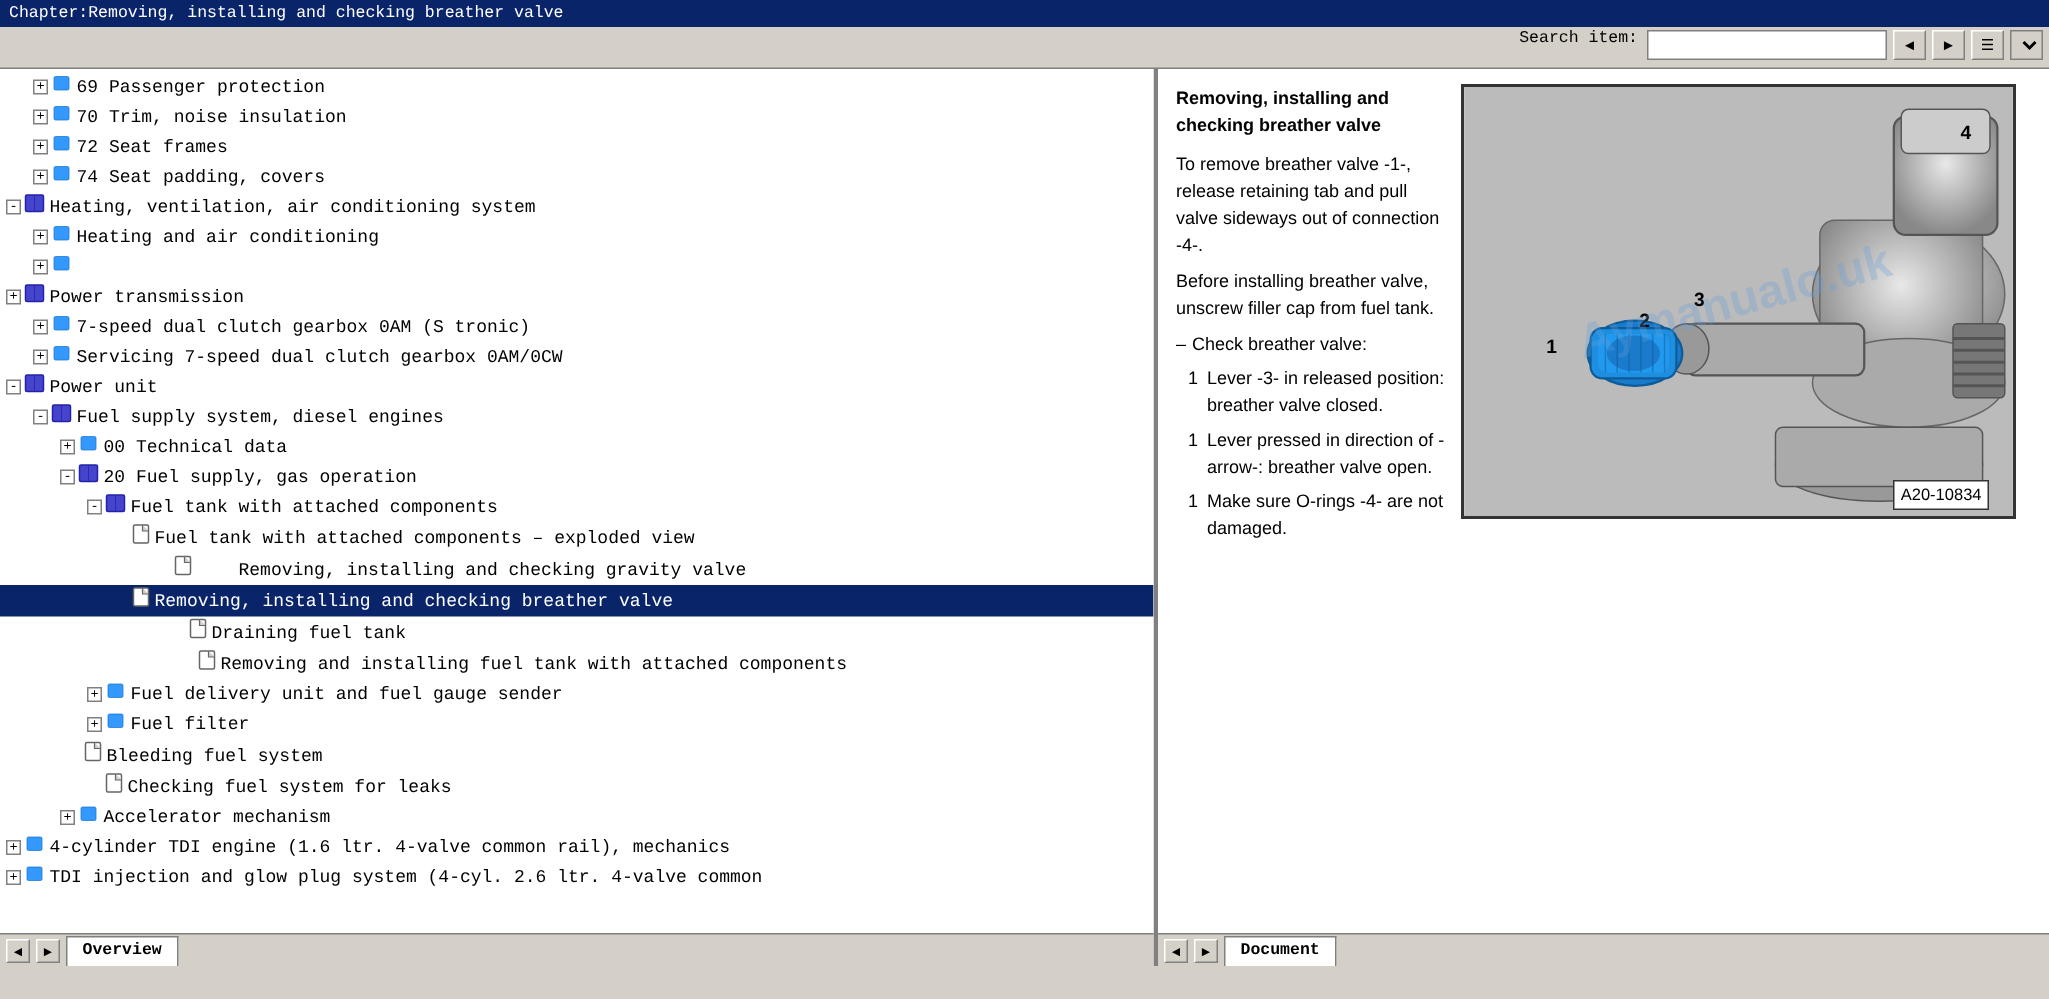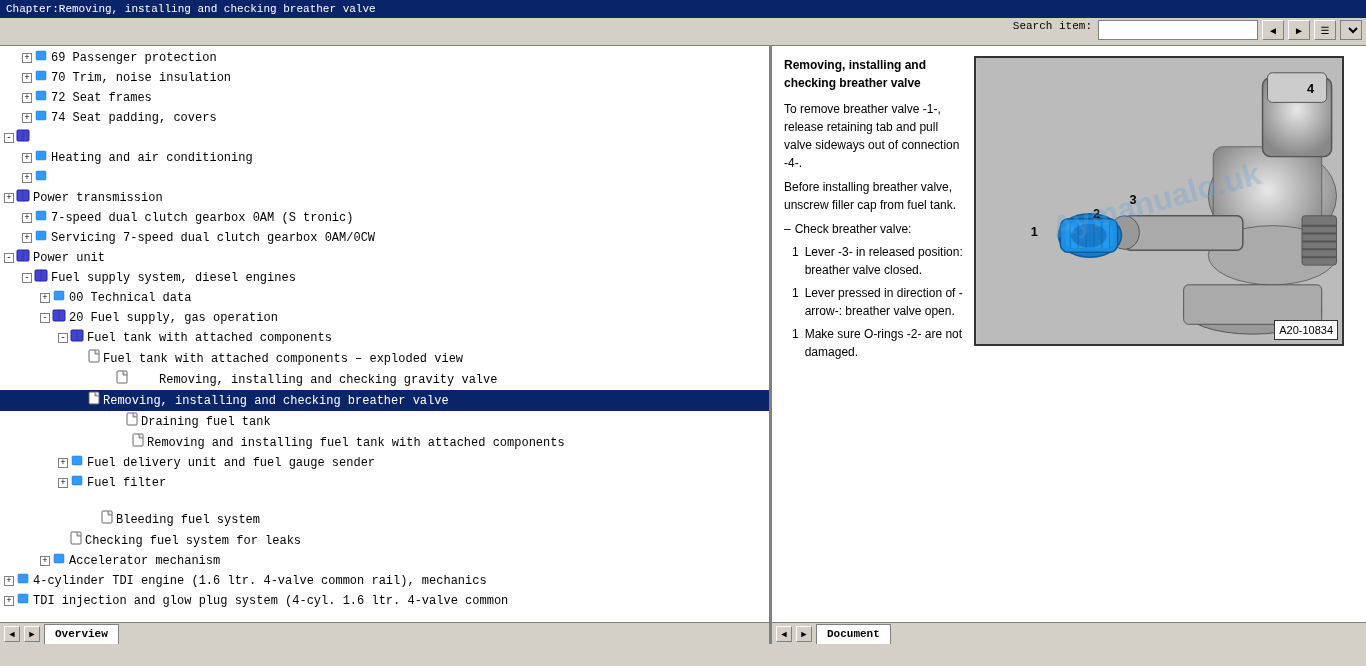--- a/index.html
+++ b/index.html
@@ -191,21 +191,21 @@
       background: #c8c8c8;
       width: 370px;
       height: 290px;
       position: relative;
       overflow: hidden;
     }
 
     .doc-image-label {
       position: absolute;
       bottom: 4px;
-      right: 4px;
+      right: 16px;
       background: white;
       border: 1px solid #333;
       padding: 1px 4px;
       font-size: 11px;
     }
 
     
     #right-statusbar {
       height: 22px;
       background: #d4d0c8;
@@ -286,20 +286,21 @@
       <rect x="2" y="2" width="10" height="9" rx="1" fill="#3399ff" stroke="#1a77cc" stroke-width="0.5"></rect>
     </svg></span>
           <span>74 Seat padding, covers</span>
         </div>
         <div class="tree-item" style="padding-left: 4px;">
           <span class="tree-expander">-</span>
           <span style="margin-right: 3px;"><svg width="14" height="13" viewBox="0 0 14 13">
       <rect x="1" y="1" width="12" height="11" rx="1" fill="#4444cc" stroke="#2222aa" stroke-width="1"></rect>
       <line x1="7" y1="1" x2="7" y2="12" stroke="#2222aa" stroke-width="0.5"></line>
     </svg></span>
+          <span>Heating, ventilation, air conditioning system</span>
         </div>
         <div class="tree-item" style="padding-left: 22px;">
           <span class="tree-expander">+</span>
           <span style="margin-right: 3px;"><svg width="14" height="13" viewBox="0 0 14 13">
       <rect x="2" y="2" width="10" height="9" rx="1" fill="#3399ff" stroke="#1a77cc" stroke-width="0.5"></rect>
     </svg></span>
           <span>Heating and air conditioning</span>
         </div>
         <div class="tree-item" style="padding-left: 22px;">
           <span class="tree-expander">+</span>
@@ -415,21 +416,21 @@
     </svg></span>
           <span>Fuel delivery unit and fuel gauge sender</span>
         </div>
         <div class="tree-item" style="padding-left: 58px;">
           <span class="tree-expander">+</span>
           <span style="margin-right: 3px;"><svg width="14" height="13" viewBox="0 0 14 13">
       <rect x="2" y="2" width="10" height="9" rx="1" fill="#3399ff" stroke="#1a77cc" stroke-width="0.5"></rect>
     </svg></span>
           <span>Fuel filter</span>
         </div>
-        <div class="tree-item" style="padding-left: 89px; margin-top: 16px;">
+        <div class="tree-item" style="padding-left: 44px;">
           <span style="display: inline-block; width: 12px;"></span>
           <span style="margin-right: 3px;"><svg width="12" height="14" viewBox="0 0 12 14">
       <rect x="1" y="1" width="10" height="12" rx="1" fill="white" stroke="#666" stroke-width="1"></rect>
       <polyline points="7,1 7,5 11,5" fill="#d4d0c8" stroke="#666" stroke-width="0.8"></polyline>
     </svg></span>
           <span>Bleeding fuel system</span>
         </div>
         <div class="tree-item" style="padding-left: 58px;">
           <span style="display: inline-block; width: 12px;"></span>
           <span style="margin-right: 3px;"><svg width="12" height="14" viewBox="0 0 12 14">
@@ -450,21 +451,21 @@
           <span style="margin-right: 3px;"><svg width="14" height="13" viewBox="0 0 14 13">
       <rect x="2" y="2" width="10" height="9" rx="1" fill="#3399ff" stroke="#1a77cc" stroke-width="0.5"></rect>
     </svg></span>
           <span>4-cylinder TDI engine (1.6 ltr. 4-valve common rail), mechanics</span>
         </div>
         <div class="tree-item" style="padding-left: 4px;">
           <span class="tree-expander">+</span>
           <span style="margin-right: 3px;"><svg width="14" height="13" viewBox="0 0 14 13">
       <rect x="2" y="2" width="10" height="9" rx="1" fill="#3399ff" stroke="#1a77cc" stroke-width="0.5"></rect>
     </svg></span>
-          <span>TDI injection and glow plug system (4-cyl. 1.6 ltr. 4-valve common</span>
+          <span>TDI injection and glow plug system (4-cyl. 2.6 ltr. 4-valve common</span>
         </div>
       </div>
     <div id="left-statusbar">
       <button class="nav-btn">◄</button>
       <button class="nav-btn">►</button>
       <div class="status-tab active">Overview</div>
     </div>
   </div>
 
   <div id="right-panel">
@@ -483,21 +484,21 @@
               <div class="bullet-item" style="margin-left: 8px;">
                 <span class="step-num">1</span>
                 <span>Lever -3- in released position: breather valve closed.</span>
               </div>
               <div class="bullet-item" style="margin-left: 8px;">
                 <span class="step-num">1</span>
                 <span>Lever pressed in direction of -arrow-: breather valve open.</span>
               </div>
               <div class="bullet-item" style="margin-left: 8px;">
                 <span class="step-num">1</span>
-                <span>Make sure O-rings -2- are not damaged.</span>
+                <span>Make sure O-rings -4- are not damaged.</span>
               </div>
             </div>
         </div>
         <div class="doc-image-col">
           <div class="doc-image-box">
             
             <svg viewBox="0 0 370 290" class="engine-svg">
 
               <defs>
                 <radialGradient id="metalGrad" cx="50%" cy="40%" r="60%">

